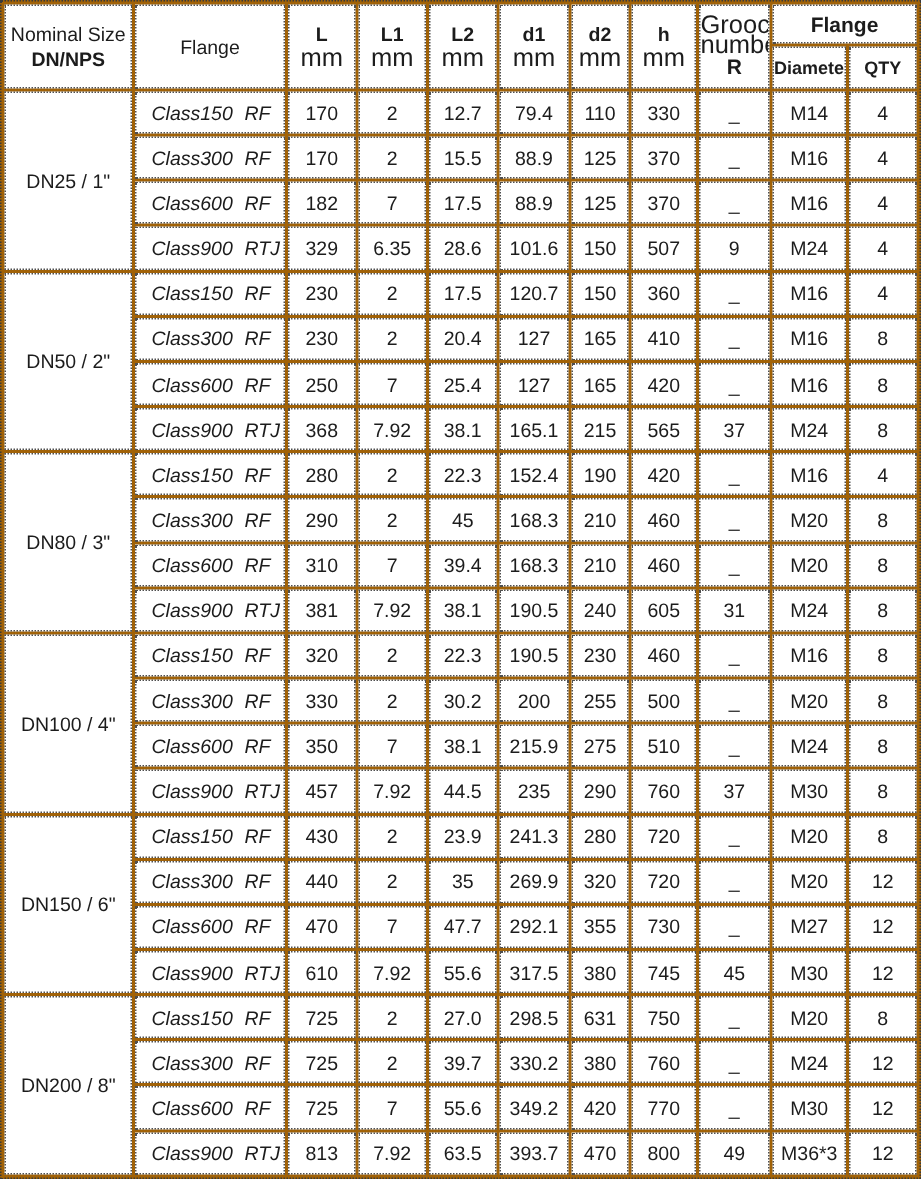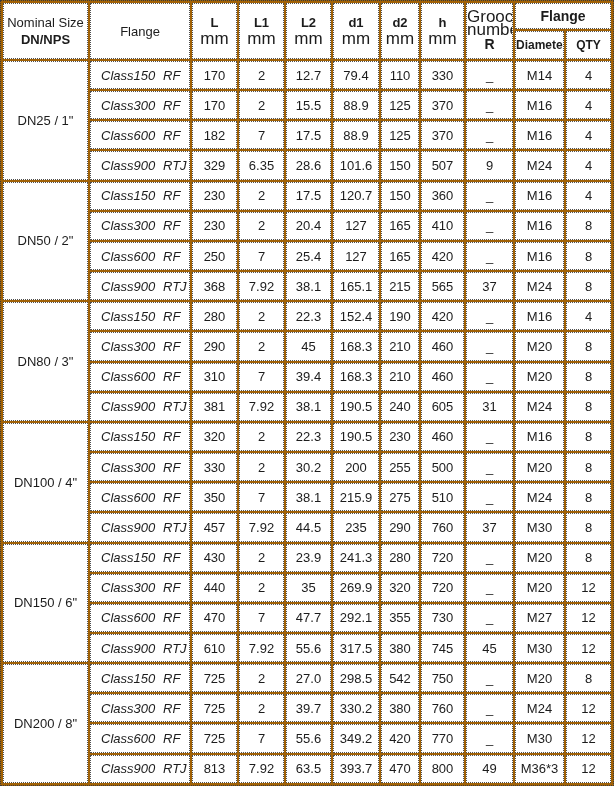--- a/index.html
+++ b/index.html
@@ -473,21 +473,21 @@
         <td class="flange-cell">
           <div class="flange-wrap">
             <span class="cls">Class150</span>
             <span class="face">RF</span>
           </div>
         </td>
         <td>725</td>
         <td>2</td>
         <td>27.0</td>
         <td>298.5</td>
-        <td>542</td>
+        <td>631</td>
         <td>750</td>
         <td>_</td>
         <td>M20</td>
         <td>8</td>
       </tr>
       <tr>
         <td class="flange-cell">
           <div class="flange-wrap">
             <span class="cls">Class300</span>
             <span class="face">RF</span>

